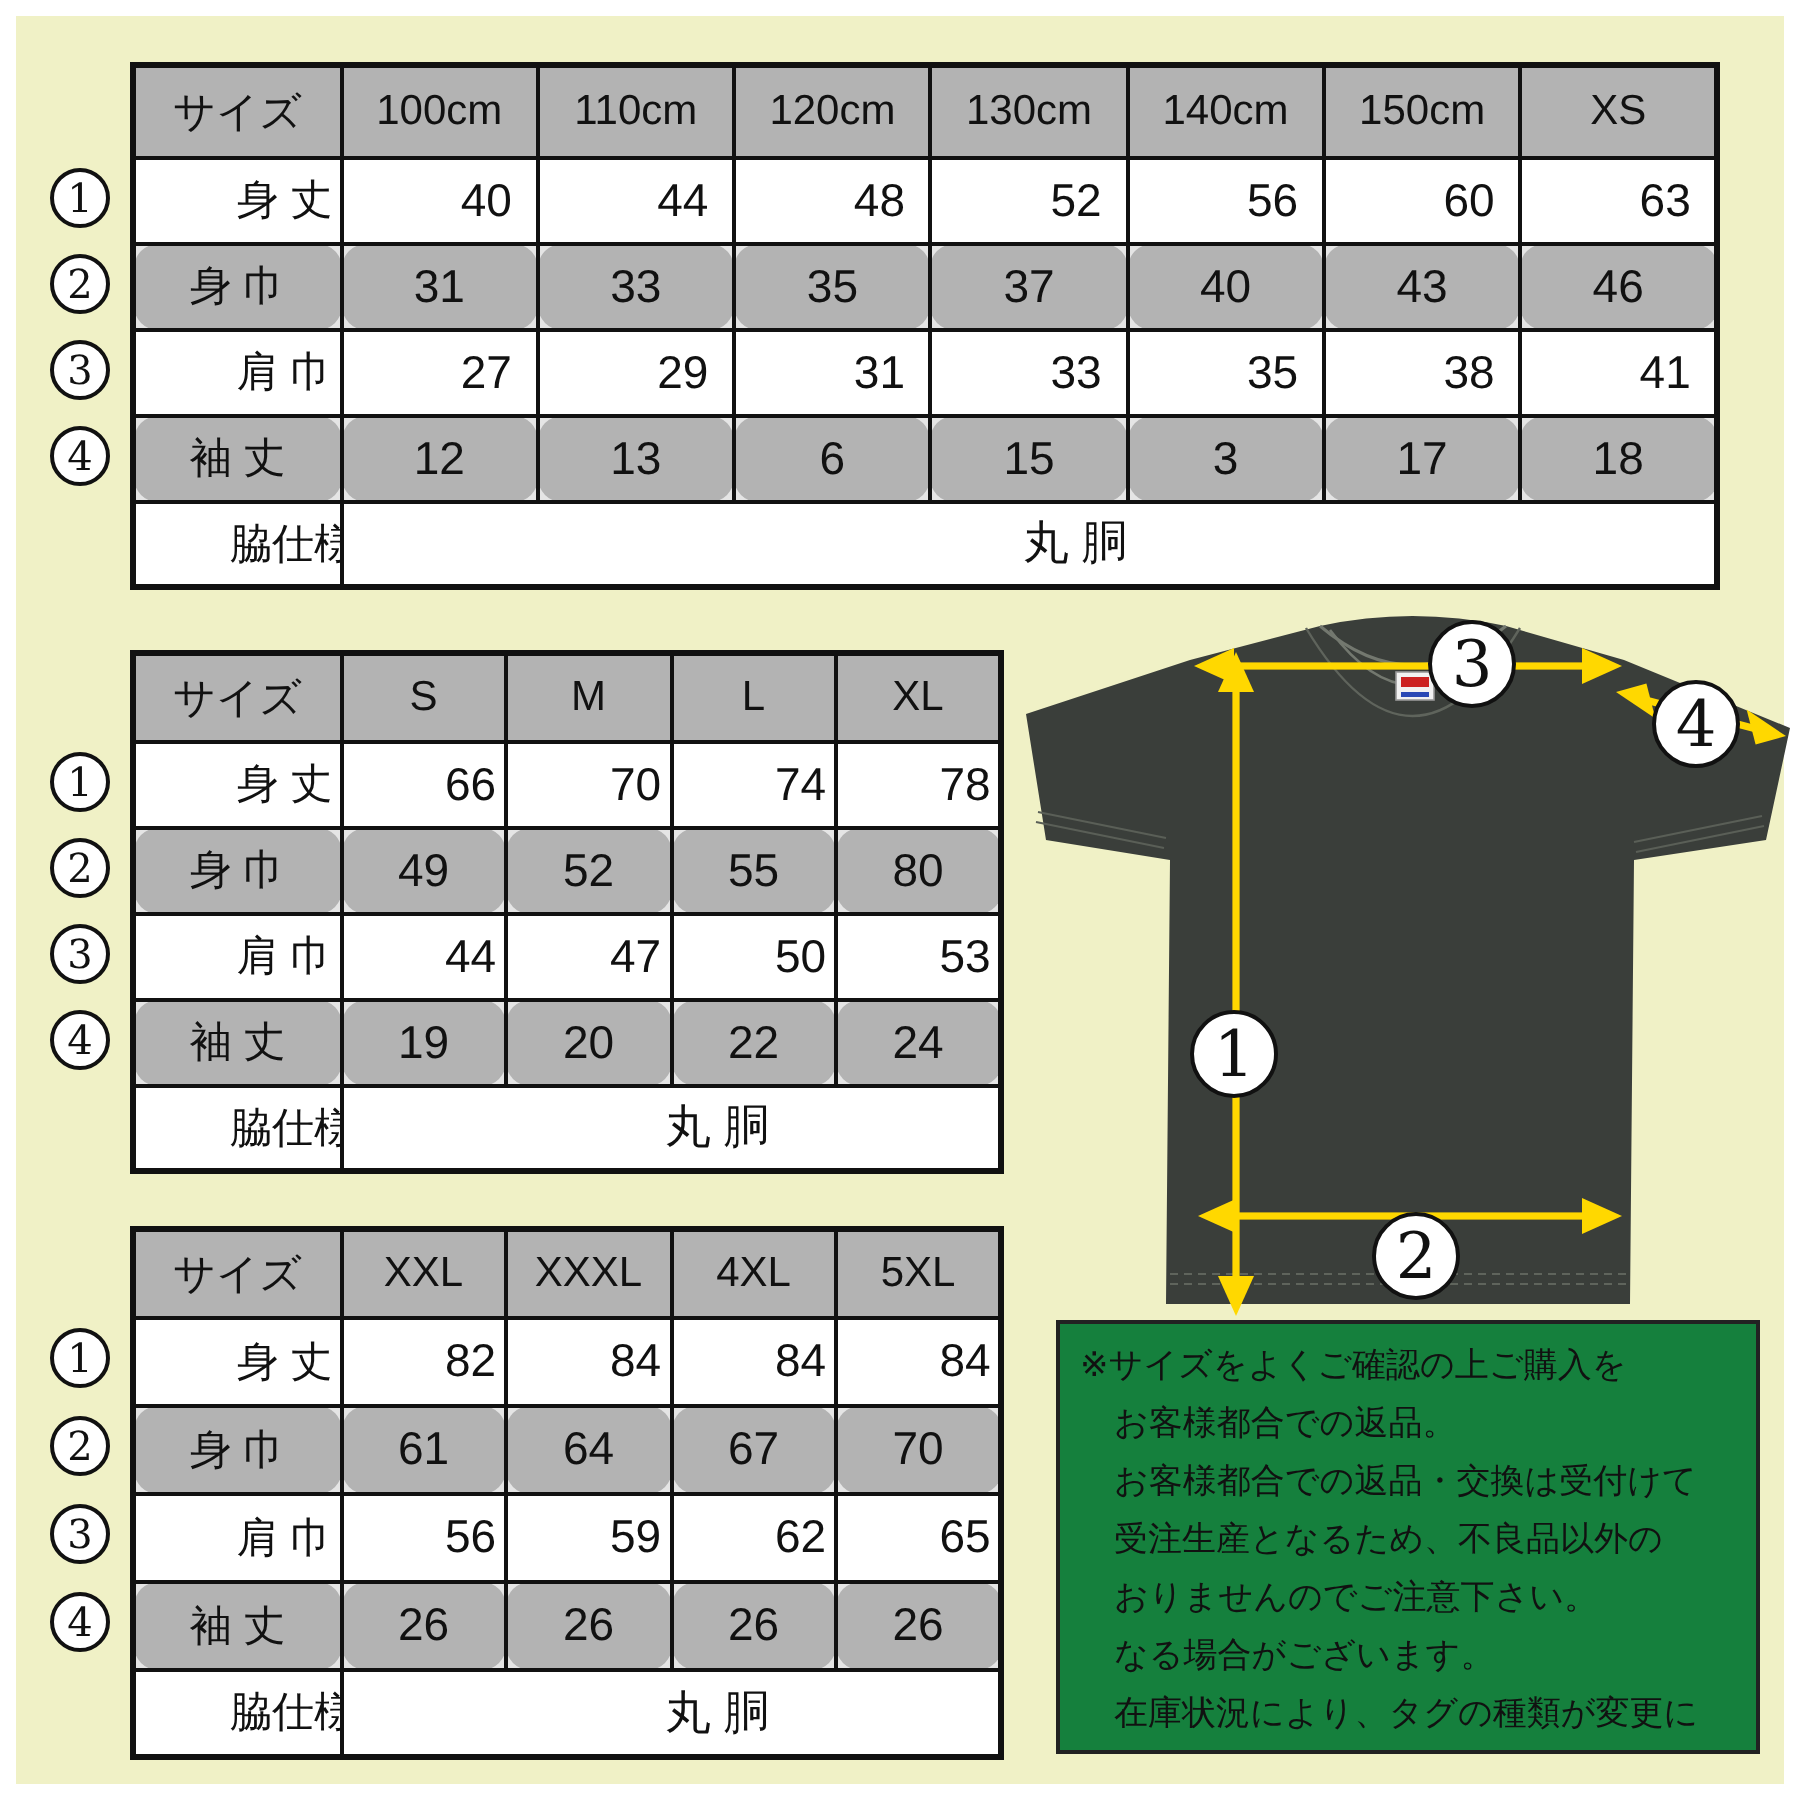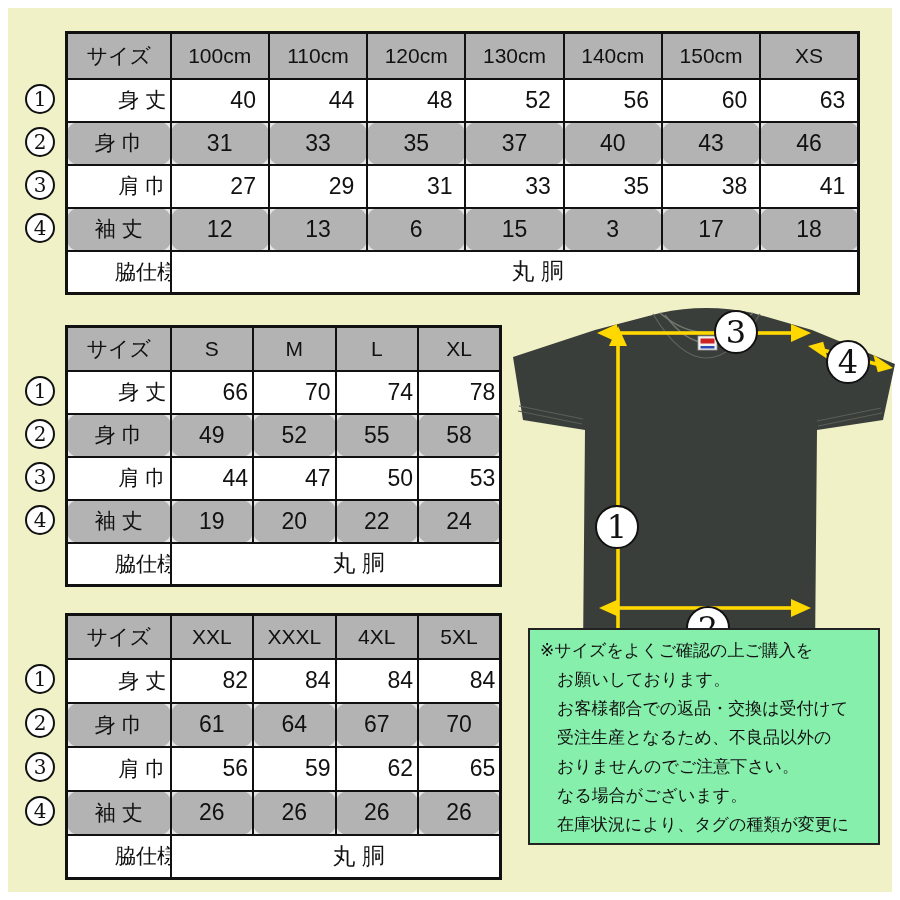--- a/index.html
+++ b/index.html
@@ -43,22 +43,22 @@
   
   .row-marker{
     position:absolute;left:25px;width:30px;height:30px;border-radius:50%;
     background:#fff;border:2px solid #111;box-sizing:border-box;
     font-family:"DejaVu Serif","Liberation Serif",serif;font-size:20px;
     line-height:26px;text-align:center;color:#111;
   }
 
   
   .notice-box{
-    position:absolute;left:528px;top:628px;width:352px;height:217px;
-    background:#86efac;border:2px solid #222;box-sizing:border-box;
+    position:absolute;left:528px;top:660px;width:352px;height:217px;
+    background:#15803d;border:2px solid #222;box-sizing:border-box;
     padding:6px 8px 0 10px;
   }
   .notice-line{font-size:17px;line-height:29px;white-space:nowrap;}
   .notice-line.indent{padding-left:17px;}
 
   
   #shirt-figure{position:absolute;left:505px;top:300px;width:390px;height:360px;}
   .marker-digit{
     font-family:"DejaVu Serif","Liberation Serif",serif;font-size:32px;fill:#111;
     text-anchor:middle;
@@ -162,21 +162,21 @@
         <td>66</td>
         <td>70</td>
         <td>74</td>
         <td>78</td>
       </tr>
       <tr class="row-gray">
         <td class="lbl">身 巾</td>
         <td>49</td>
         <td>52</td>
         <td>55</td>
-        <td>58</td>
+        <td>80</td>
       </tr>
       <tr class="row-white">
         <td class="lbl">肩 巾</td>
         <td>44</td>
         <td>47</td>
         <td>50</td>
         <td>53</td>
       </tr>
       <tr class="row-gray">
         <td class="lbl">袖 丈</td>
@@ -312,19 +312,19 @@
     <text class="marker-digit" x="231" y="43">3</text>
   </g>
   <g>
     <circle cx="343" cy="62" r="21" fill="#ffffff" stroke="#111" stroke-width="2"></circle>
     <text class="marker-digit" x="343" y="73">4</text>
   </g>
 </svg>
 
 <div class="notice-box">
     <div class="notice-line">※サイズをよくご確認の上ご購入を</div>
-    <div class="notice-line indent">お願いしております。</div>
+    <div class="notice-line indent">お客様都合での返品。</div>
     <div class="notice-line indent">お客様都合での返品・交換は受付けて</div>
     <div class="notice-line indent">受注生産となるため、不良品以外の</div>
     <div class="notice-line indent">おりませんのでご注意下さい。</div>
     <div class="notice-line indent">なる場合がございます。</div>
     <div class="notice-line indent">在庫状況により、タグの種類が変更に</div>
   </div>
 
 </body></html>

